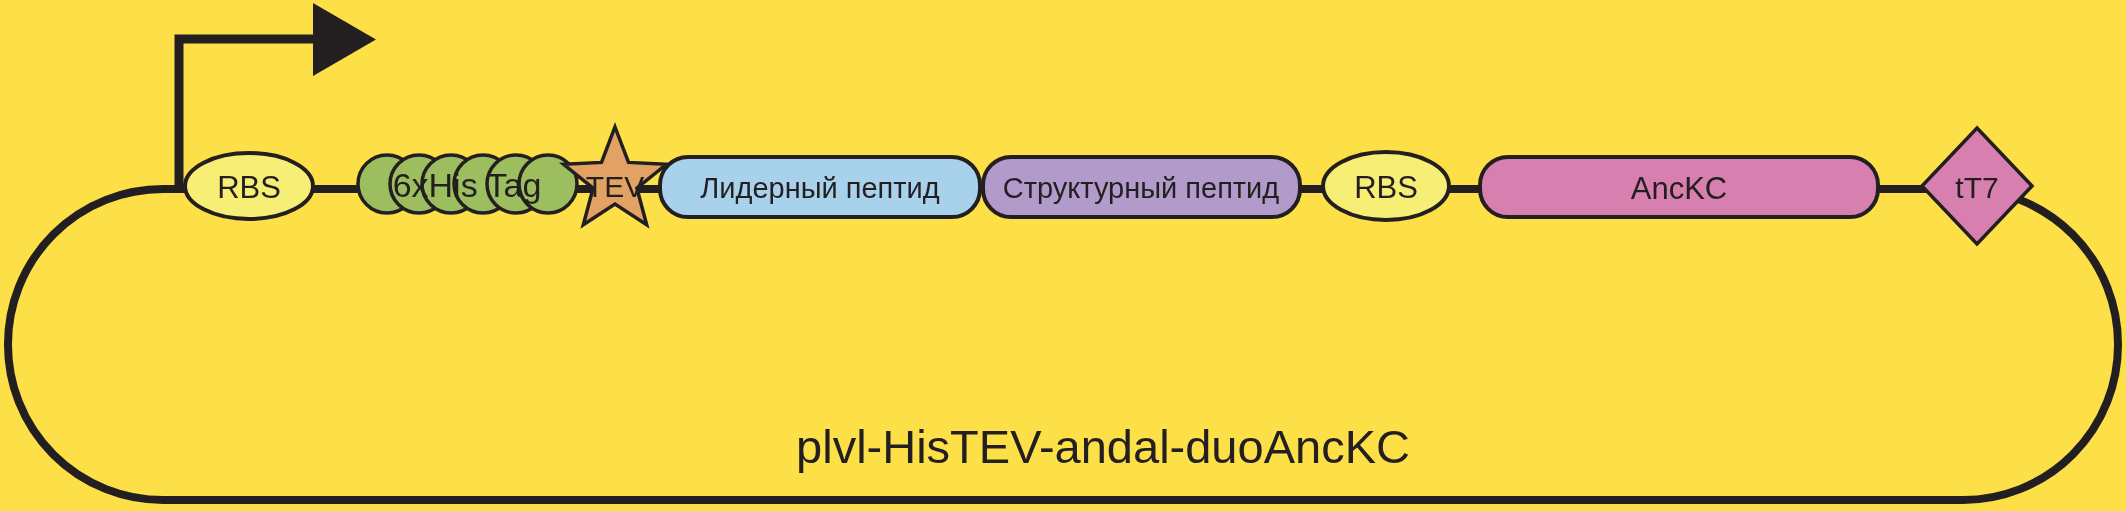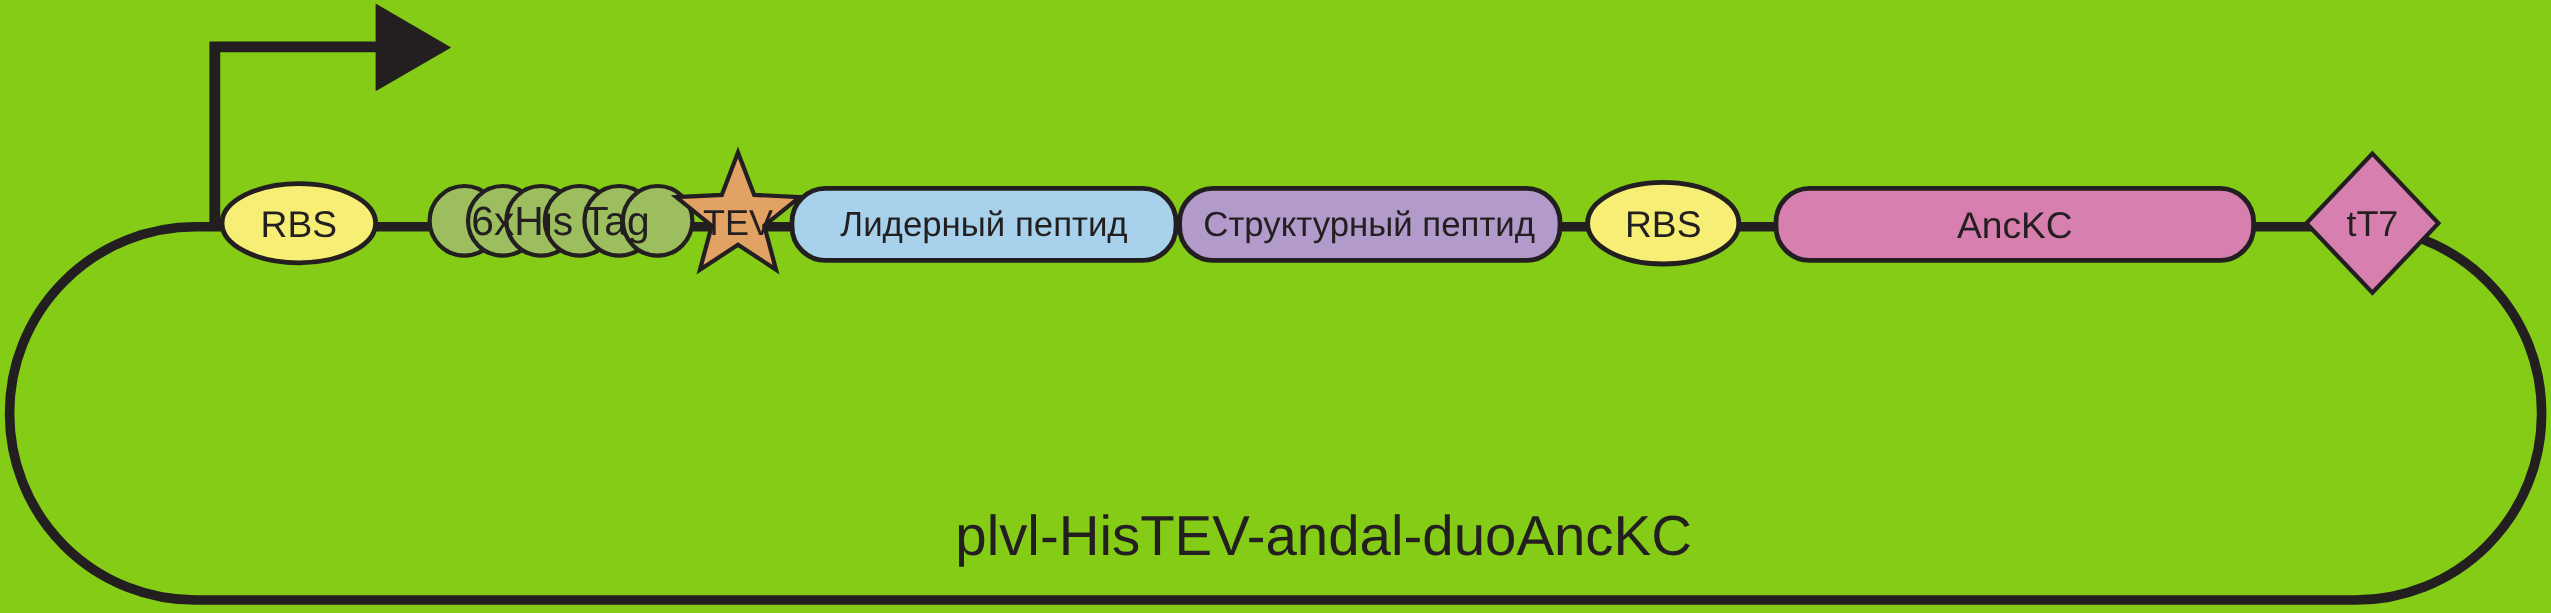--- a/index.html
+++ b/index.html
@@ -1,17 +1,17 @@
 <!DOCTYPE html>
 <html><head>
 <meta charset="utf-8">
 <style>
   html, body { margin: 0; padding: 0; background: #ffffff; }
   .figure-wrap {
-    width: 2126px; height: 511px; position: relative; background: #84cc16;
+    width: 2126px; height: 511px; position: relative; background: #fde047;
     font-family: "Liberation Sans", sans-serif;
     text-decoration: underline;
   }
   svg { display: block; }
   .line  { fill: none; stroke: #231F20; }
   .shape { stroke: #231F20; stroke-width: 4; }
   .thin  { stroke-width: 3.5; }
   text {
     fill: #231F20;
     font-family: "Liberation Sans", sans-serif;

